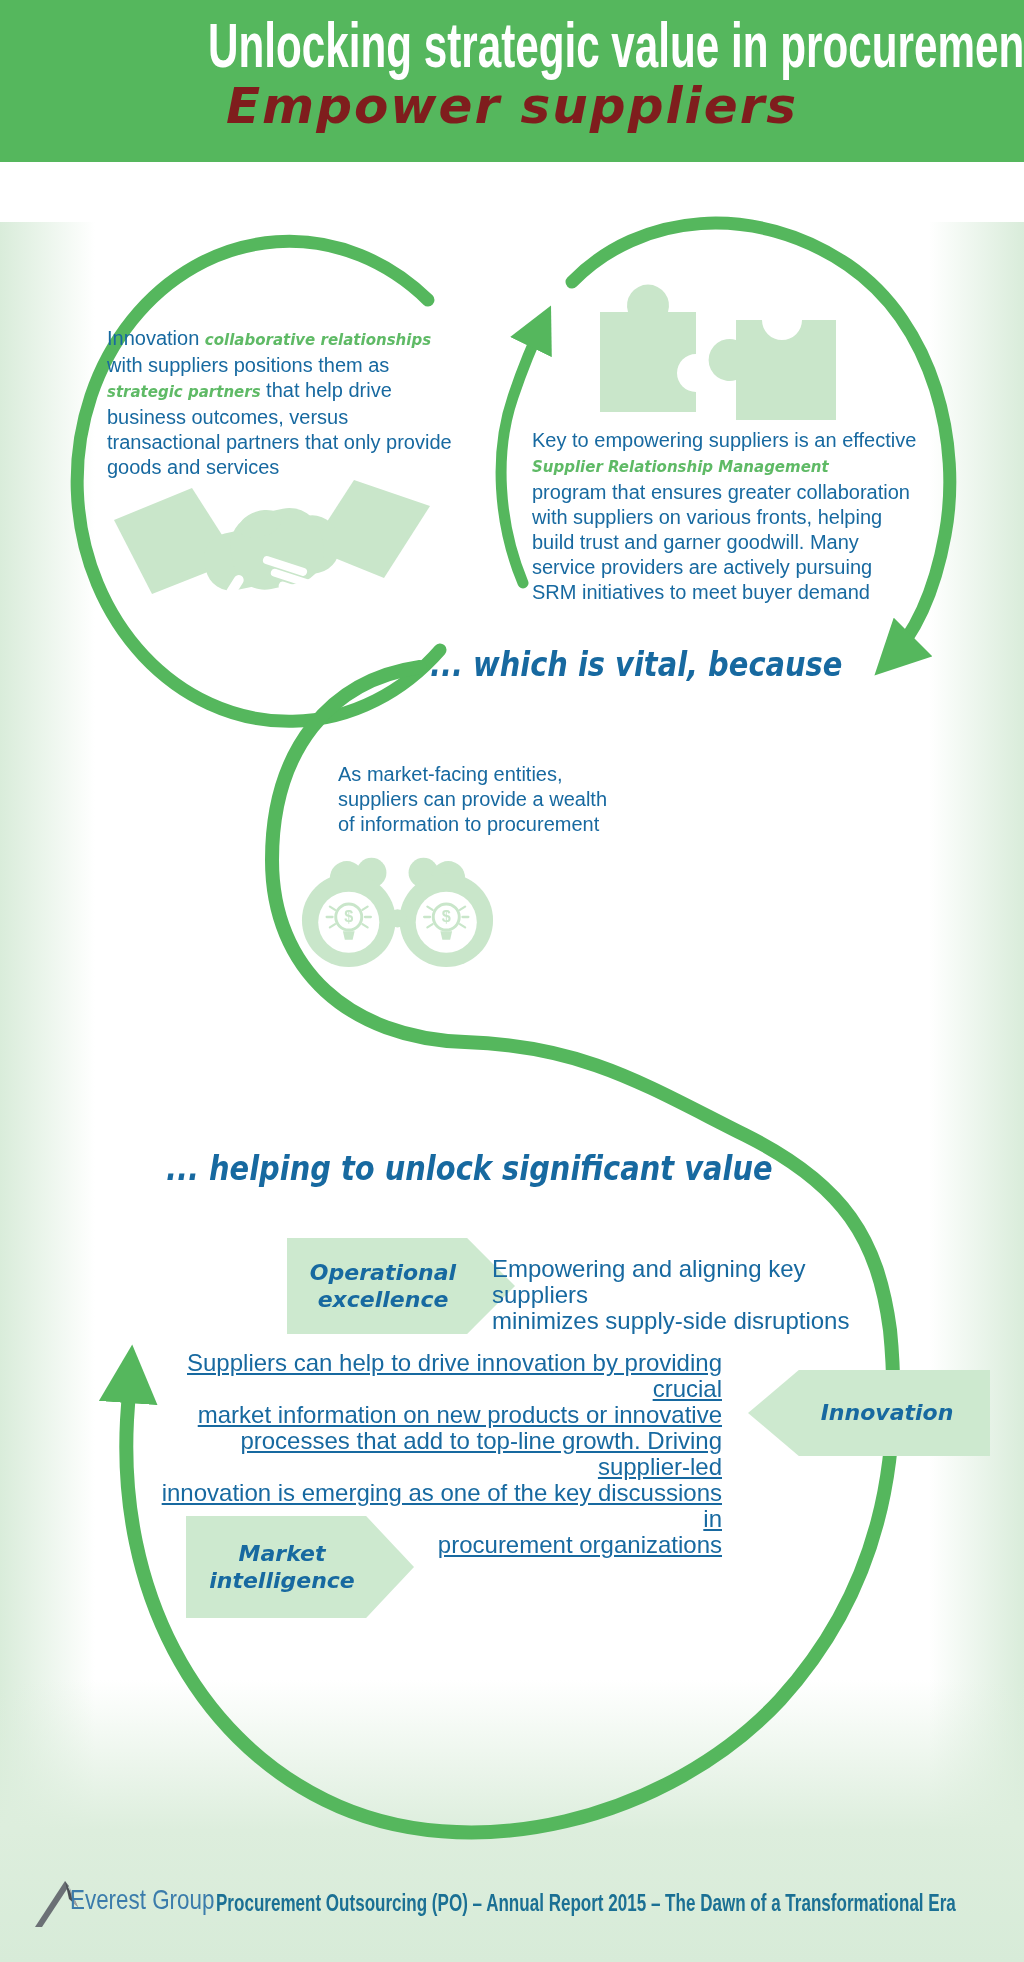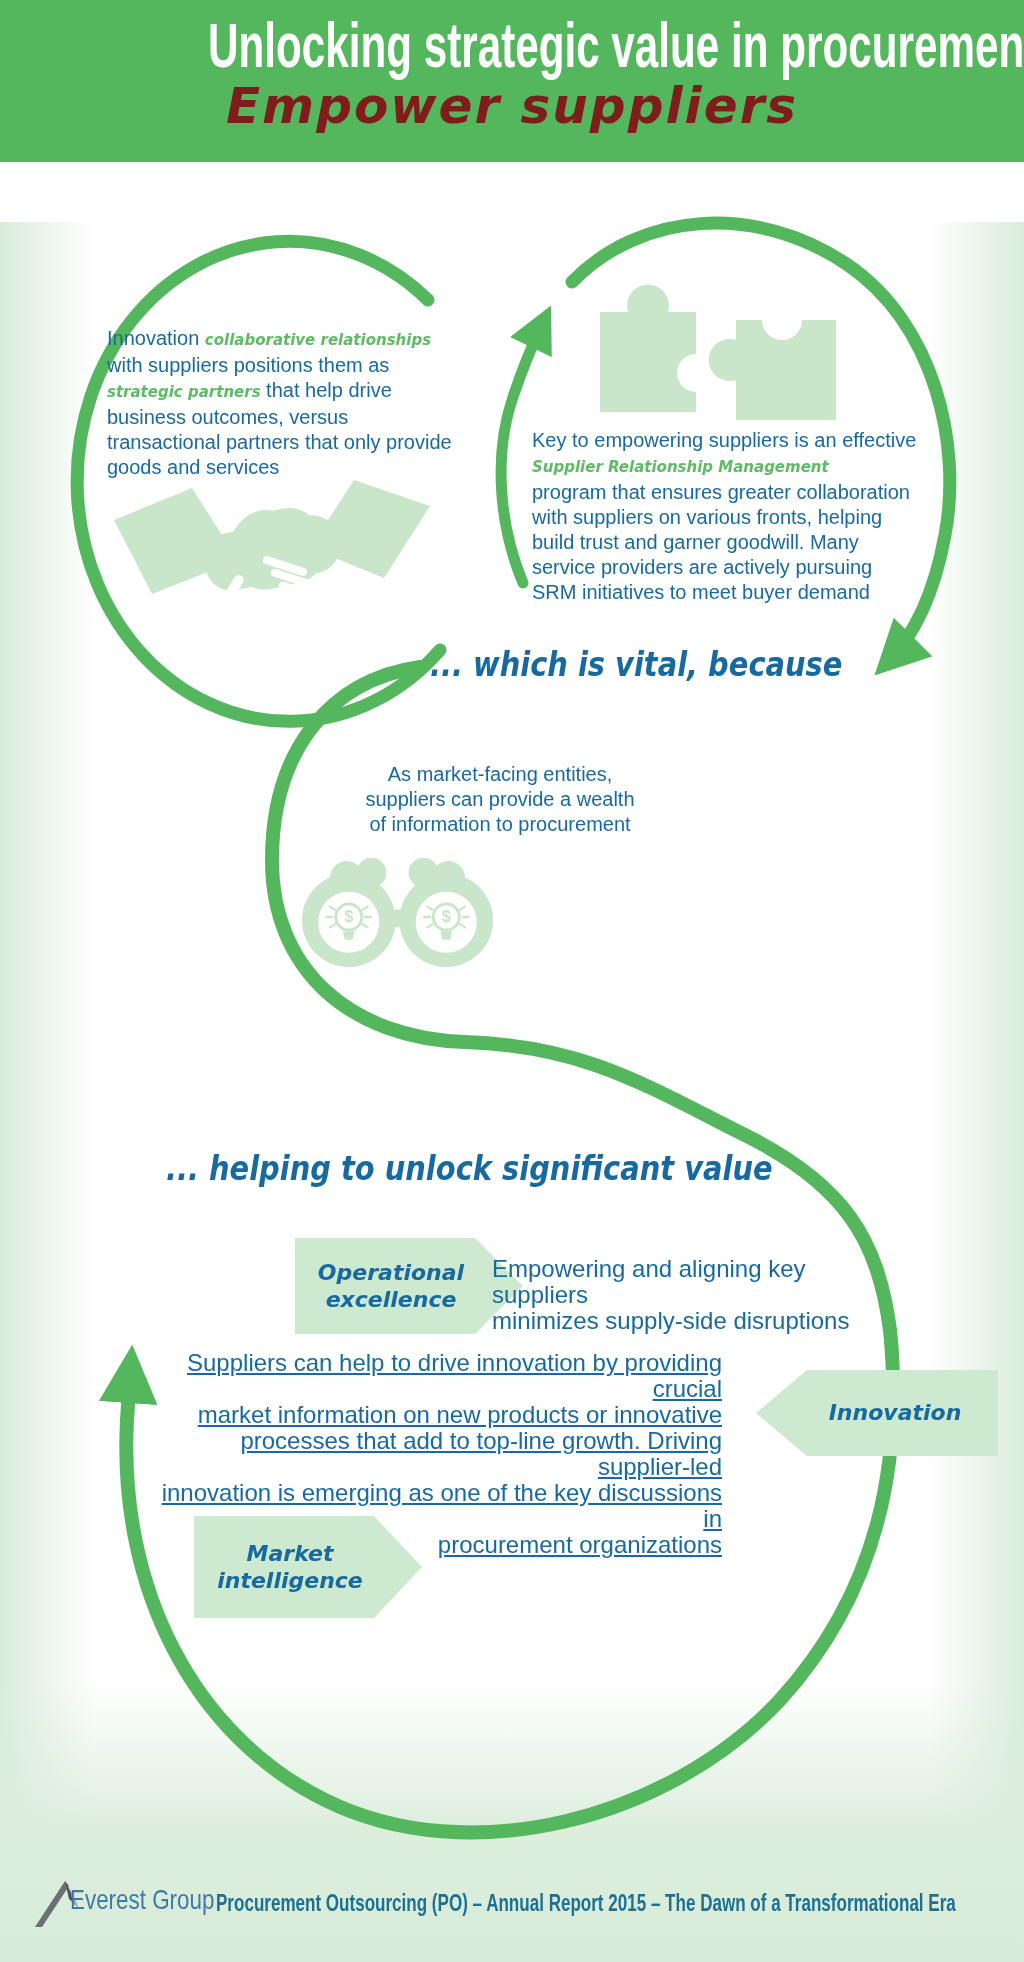--- a/index.html
+++ b/index.html
@@ -46,21 +46,21 @@
   .script{ font-family:"DejaVu Sans", sans-serif; font-style:italic; font-weight:bold; }
   .script-inline{ color:var(--scriptgreen); font-size:15px; }
   .heading{
     position:absolute; z-index:2; color:var(--blue); font-size:34px; white-space:nowrap;
     transform:scaleX(0.85); transform-origin:left center;
   }
   .va{
     position:absolute; z-index:2; background:var(--arrowgreen);
     display:flex; align-items:center; justify-content:center; text-align:center;
     color:var(--blue); font-family:"DejaVu Sans", sans-serif;
-    font-style:italic; font-weight:bold; font-size:22px; line-height:1.25;margin-left:8px;
+    font-style:italic; font-weight:bold; font-size:22px; line-height:1.25;
   }
   .va-right{ clip-path:polygon(0 0, 79% 0, 100% 50%, 79% 100%, 0 100%); padding-right:36px; }
   .va-left { clip-path:polygon(100% 0, 21% 0, 0 50%, 21% 100%, 100% 100%); padding-left:36px; }
   .vtext{
     position:absolute; z-index:2; color:var(--blue);
     font-size:24px; line-height:26px; white-space:pre-line;
   }
   .right-al{ text-align:right;text-decoration:underline; }
   .footer{ position:absolute; left:0; top:1868px; width:846px; height:80px; z-index:3; }
   .logo{ position:absolute; left:34px; top:8px; }
@@ -171,21 +171,21 @@
 </span><span class="script script-inline">Supplier Relationship Management</span><span>
 program that ensures greater collaboration
 with suppliers on various fronts, helping
 build trust and garner goodwill. Many
 service providers are actively pursuing
 SRM initiatives to meet buyer demand</span></div>
 
   <div class="heading script" style="left:430px; top:644px;">... which is vital, because</div>
   <div class="heading script" style="left:166px; top:1148px;">... helping to unlock significant value</div>
 
-  <div class="para" style="left:330px; top:762px; width:340px;text-align:center;">As market-facing entities,
+  <div class="para" style="left:338px; top:762px; width:340px;">As market-facing entities,
 suppliers can provide a wealth
 of information to procurement</div>
 
   <div class="va va-right" style="left:287px; top:1238px; width:192px; height:96px;">
     <span>Operational excellence</span>
   </div>
   <div class="vtext" style="left:492px; top:1256px; width:400px;">Empowering and aligning key suppliers
 minimizes supply-side disruptions</div>
 
   <div class="vtext right-al" style="left:150px; top:1350px; width:572px;">Suppliers can help to drive innovation by providing crucial

